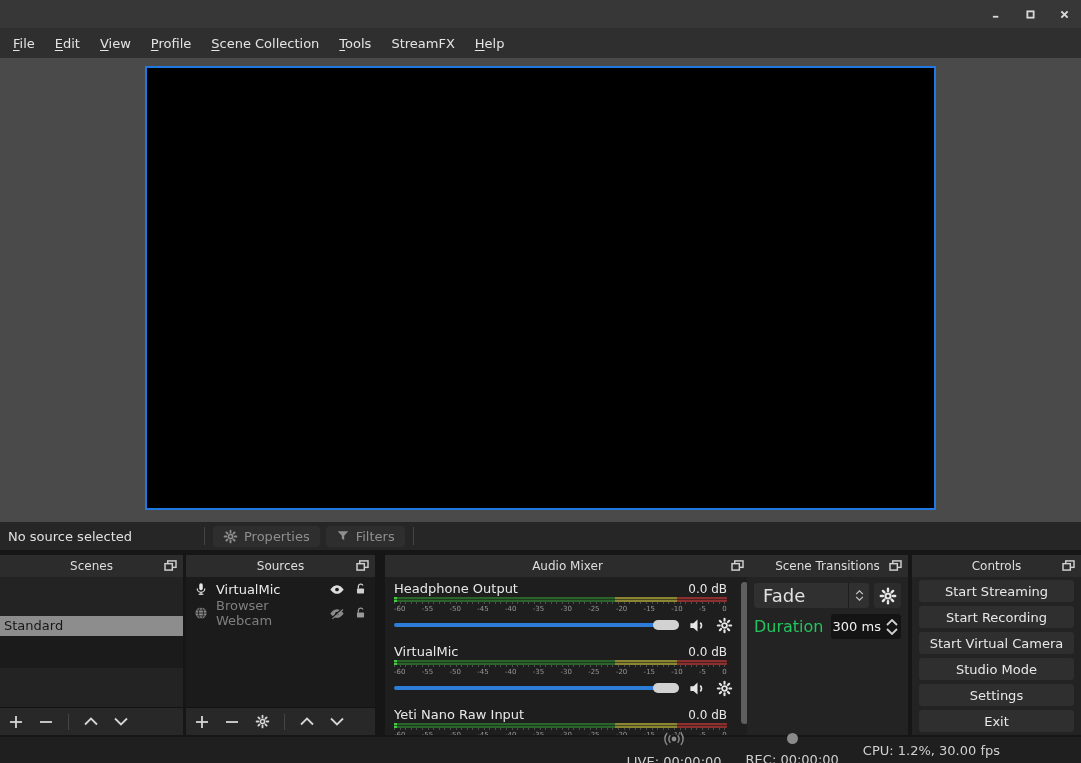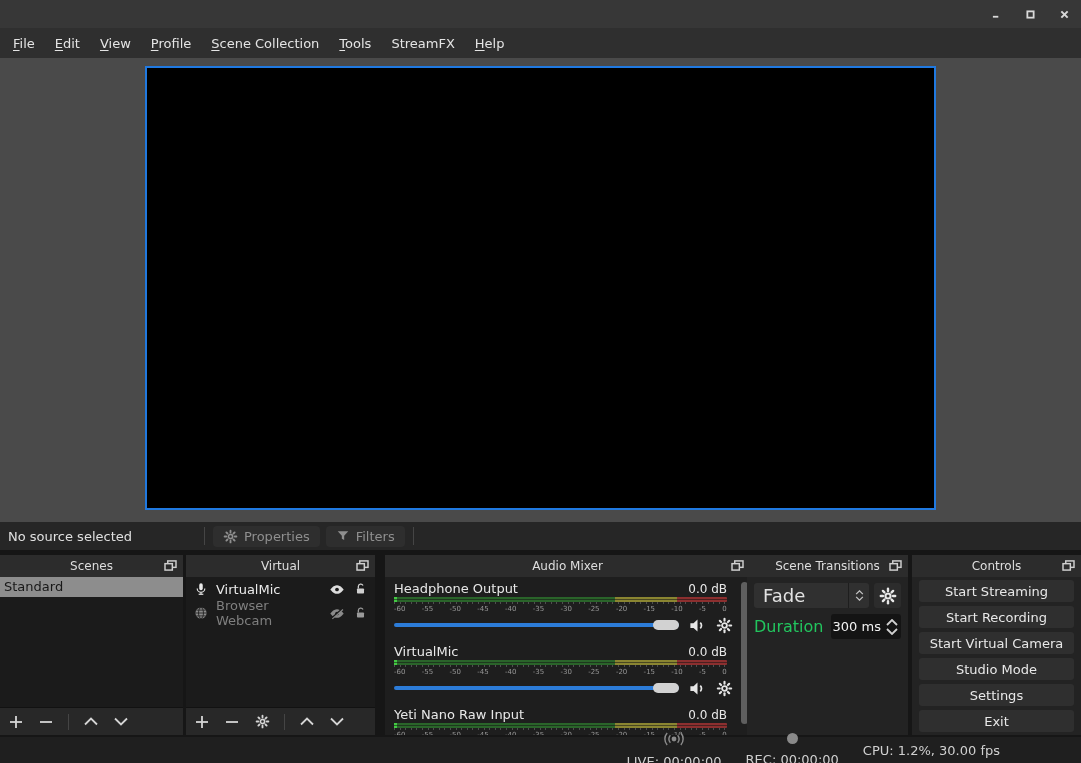--- a/index.html
+++ b/index.html
@@ -32,21 +32,21 @@
   .tool-btn { display:flex; align-items:center; gap:6px; background:#2e2e2e; border-radius:4px;
     padding:3px 10px; margin:0 3px; color:#8f8f8f; font-size:13px; cursor:default; }
   .tool-btn .ticon { color:#8f8f8f; display:flex; }
   
   .docks { position:absolute; left:0; top:550px; width:100%; height:187px; background:#161616; }
   .panel { position:absolute; top:5px; height:180px; display:flex; flex-direction:column;
     background:#232323; }
   .panel-header { height:22px; background:#2c2c2c; display:flex; align-items:center; flex:none; position:relative; }
   .panel-title { flex:1; text-align:center; font-size:12px; color:#dedede; }
   .popout { position:absolute; right:6px; top:5px; color:#cfcfcf; display:flex; }
-  .p-scenes { left:0; width:183px; }
+  .p-scenes { left:0; width:183px;gap:39px; }
   .p-sources { left:186px; width:189px; }
   .p-mixer { left:385px; width:365px;justify-content:flex-end; }
   .p-trans { left:747px; width:161px; }
   .p-controls { left:912px; width:169px; }
   
   .listbox { flex:1; background:#1b1b1b; overflow:hidden; }
   .scene-item { height:20px; line-height:20px; padding-left:4px; background:#8d8d8d; color:#181818; font-size:13px; cursor:pointer; }
   .src-row { height:24px; display:flex; align-items:center; gap:7px; padding:0 7px; cursor:pointer; }
   .src-row .sicon { width:16px; display:flex; justify-content:center; }
   .src-row .sname { flex:1; font-size:13px; }
@@ -215,21 +215,21 @@
         <span class="pt-icon">
           <svg viewBox="0 0 14 8" width="14" height="9">
               <polyline points="1,1 7,7 13,1" fill="none" stroke="currentColor" stroke-width="1.8"></polyline>
             </svg>
         </span>
       </div>
     </div>
 
     <div class="panel p-sources">
       <div class="panel-header">
-        <div class="panel-title">Virtual</div>
+        <div class="panel-title">Sources</div>
         <span class="popout">
           <svg viewBox="0 0 14 12" width="13" height="11">
               <rect x="4" y="1" width="9" height="7" fill="none" stroke="currentColor" stroke-width="1.6"></rect>
               <rect x="1" y="4" width="8" height="7" fill="#2c2c2c" stroke="currentColor" stroke-width="1.6"></rect>
             </svg>
         </span>
       </div>
       <div class="listbox">
         <div class="src-row active">
           <span class="sicon" style="color:#e8e8e8">

